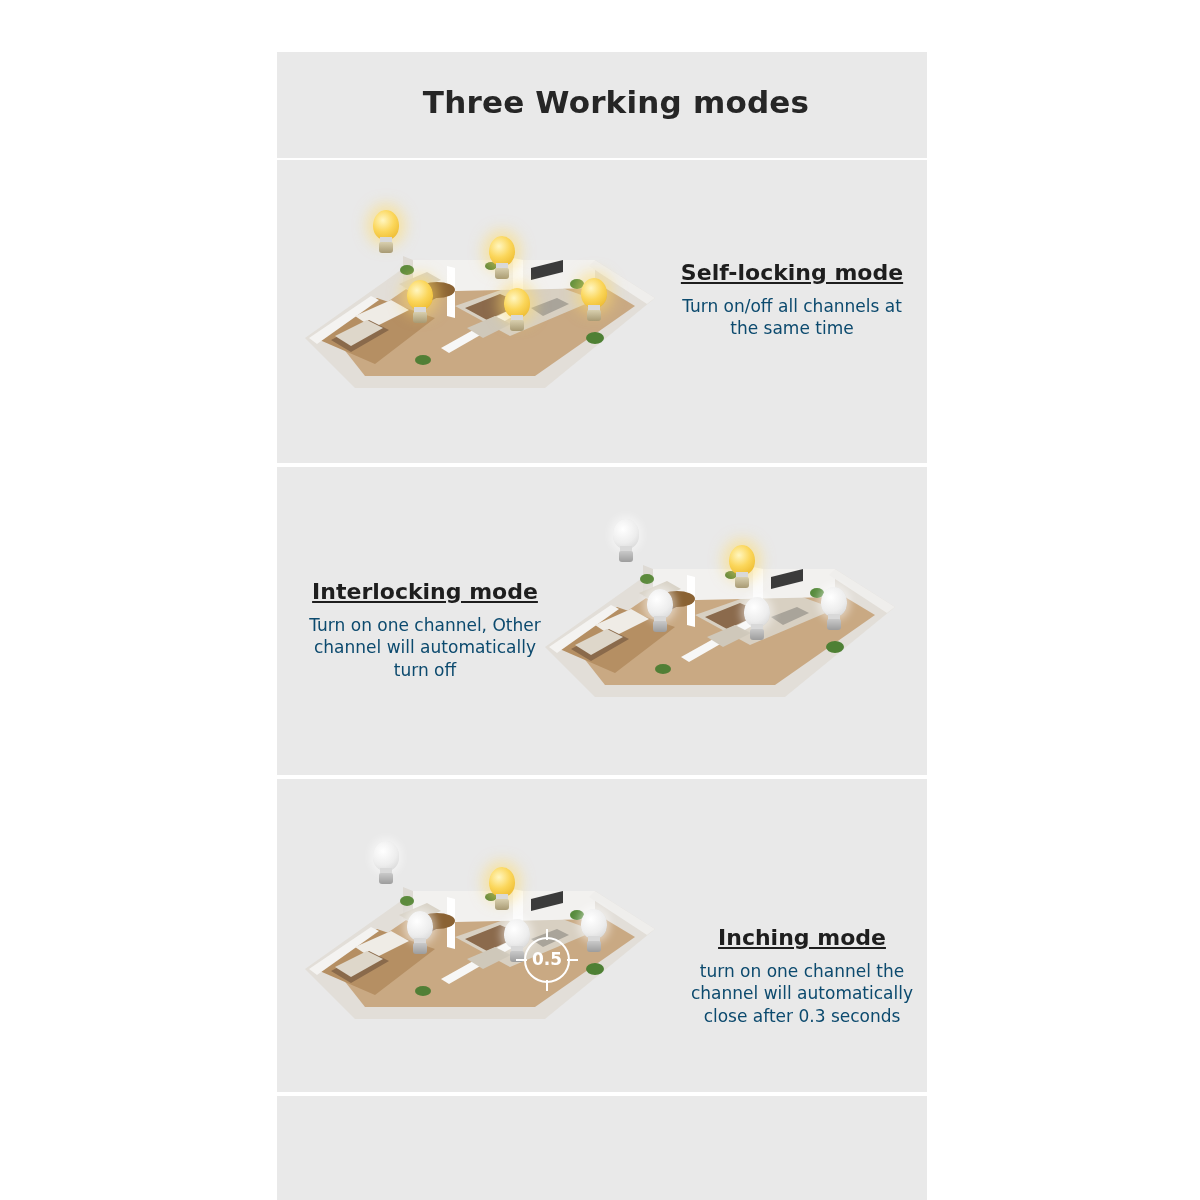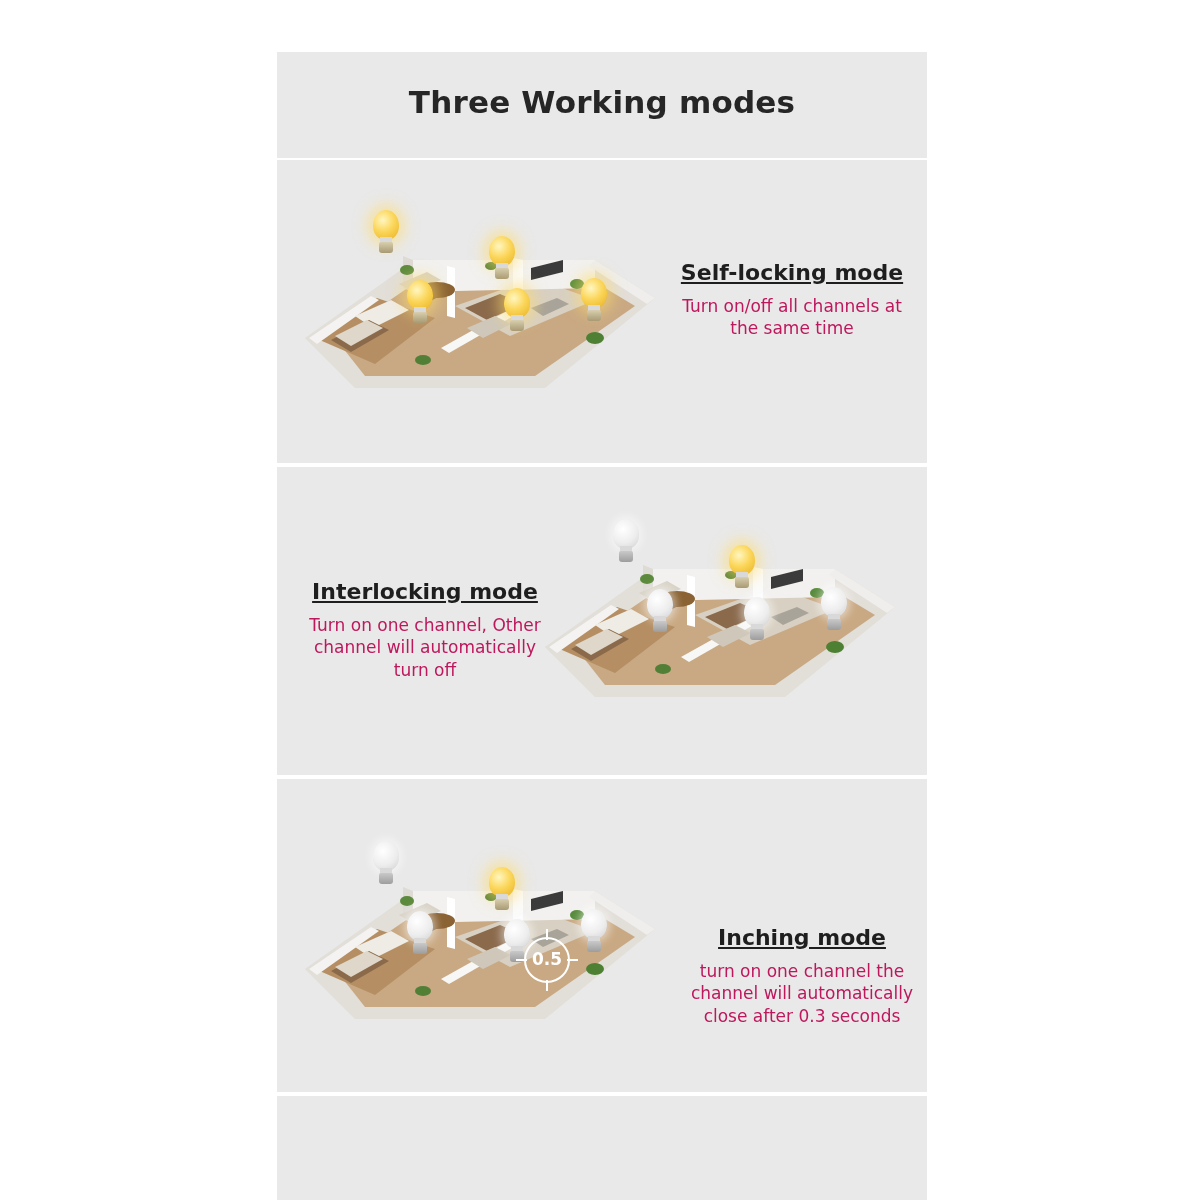--- a/index.html
+++ b/index.html
@@ -44,21 +44,21 @@
     top: 779px;
     height: 315px;
   }
   #panel-footer {
     top: 1096px;
     height: 104px;
   }
   .title-text {
     position: absolute;
     top: 32px;
-    left: 0;
+    left: 14px;
     width: 650px;
     text-align: center;
     font-size: 31px;
     font-weight: bold;
     color: #262626;
     letter-spacing: 0.2px;
   }
   .mode-text {
     position: absolute;
     box-sizing: border-box;
@@ -67,21 +67,21 @@
     font-size: 22px;
     font-weight: bold;
     color: #1e1e1e;
     margin: 0 0 10px 0;
     white-space: nowrap;
     text-decoration: underline;
   }
   .mode-desc {
     font-size: 17px;
     line-height: 1.32;
-    color: #be185d;
+    color: #0c4a6e;
     margin: 0;
   }
   
   #text-1 {
     left: 390px;
     top: 100px;
     width: 250px;
     text-align: center;
   }
   #text-2 {

